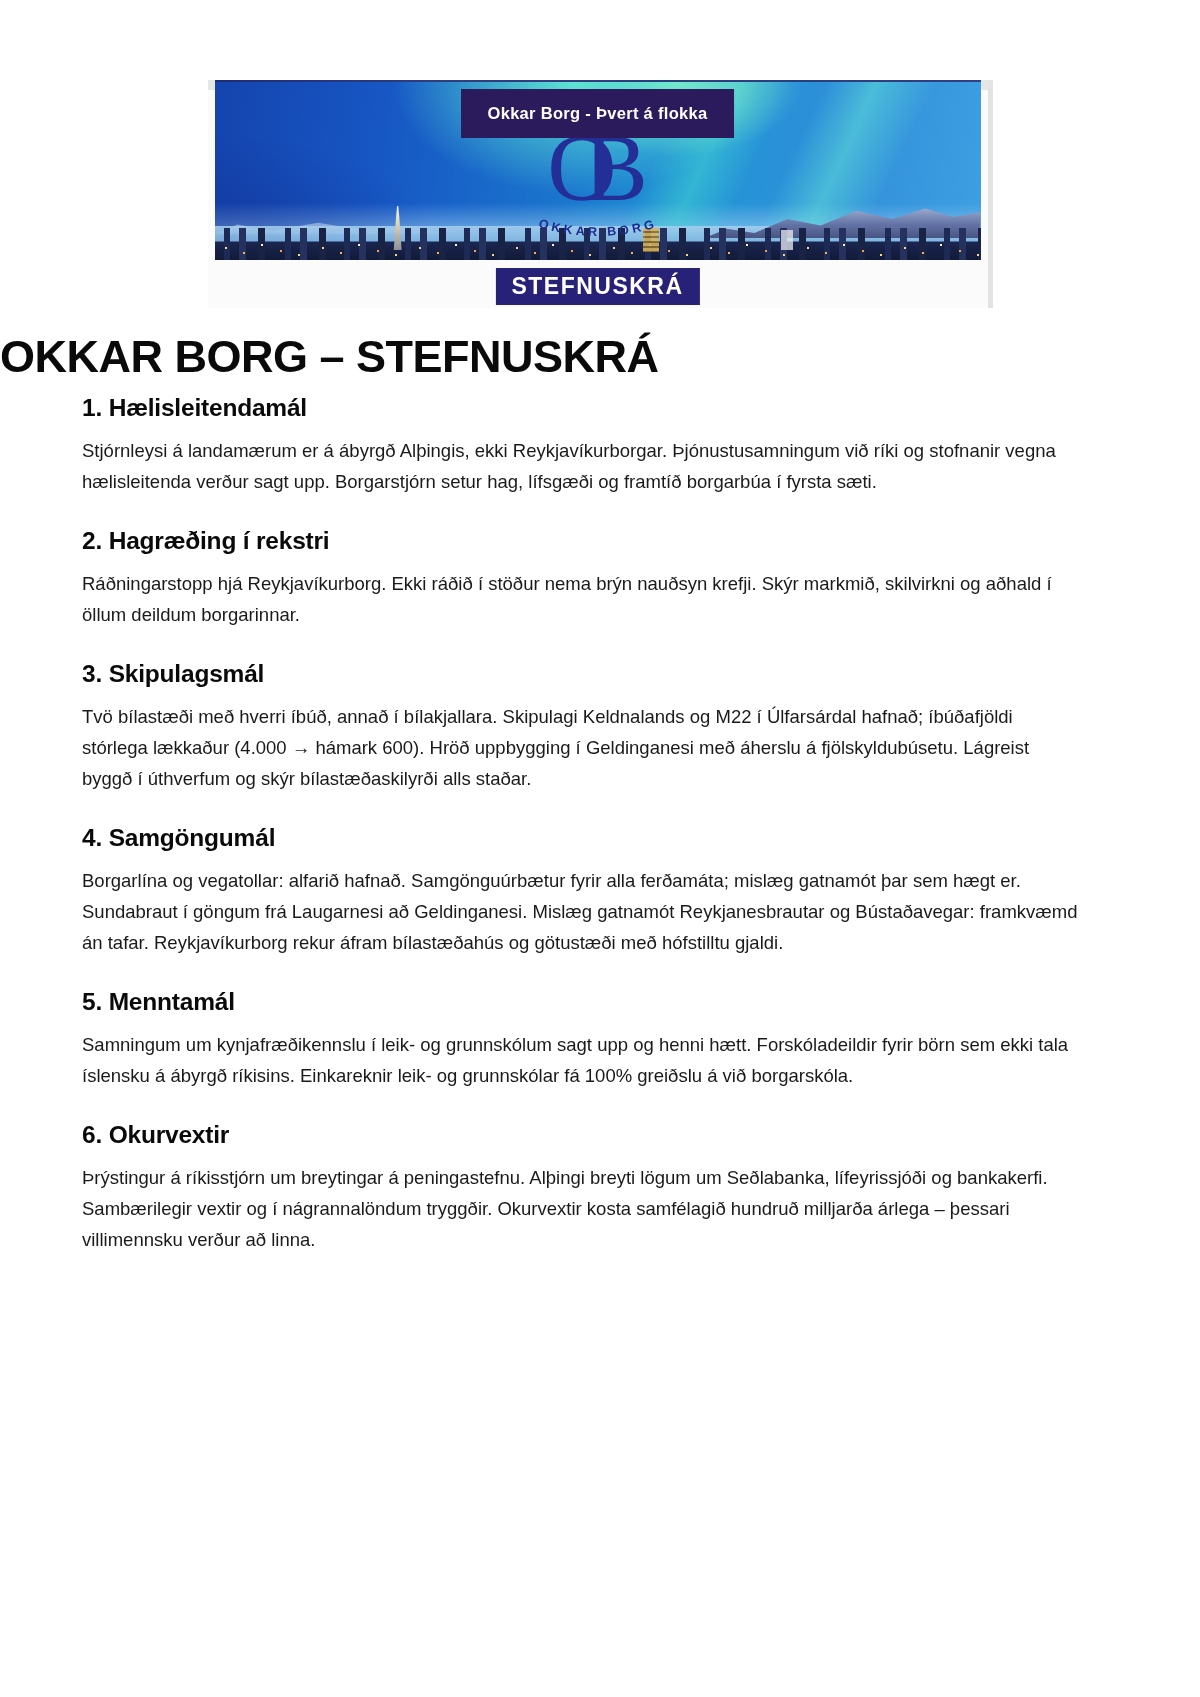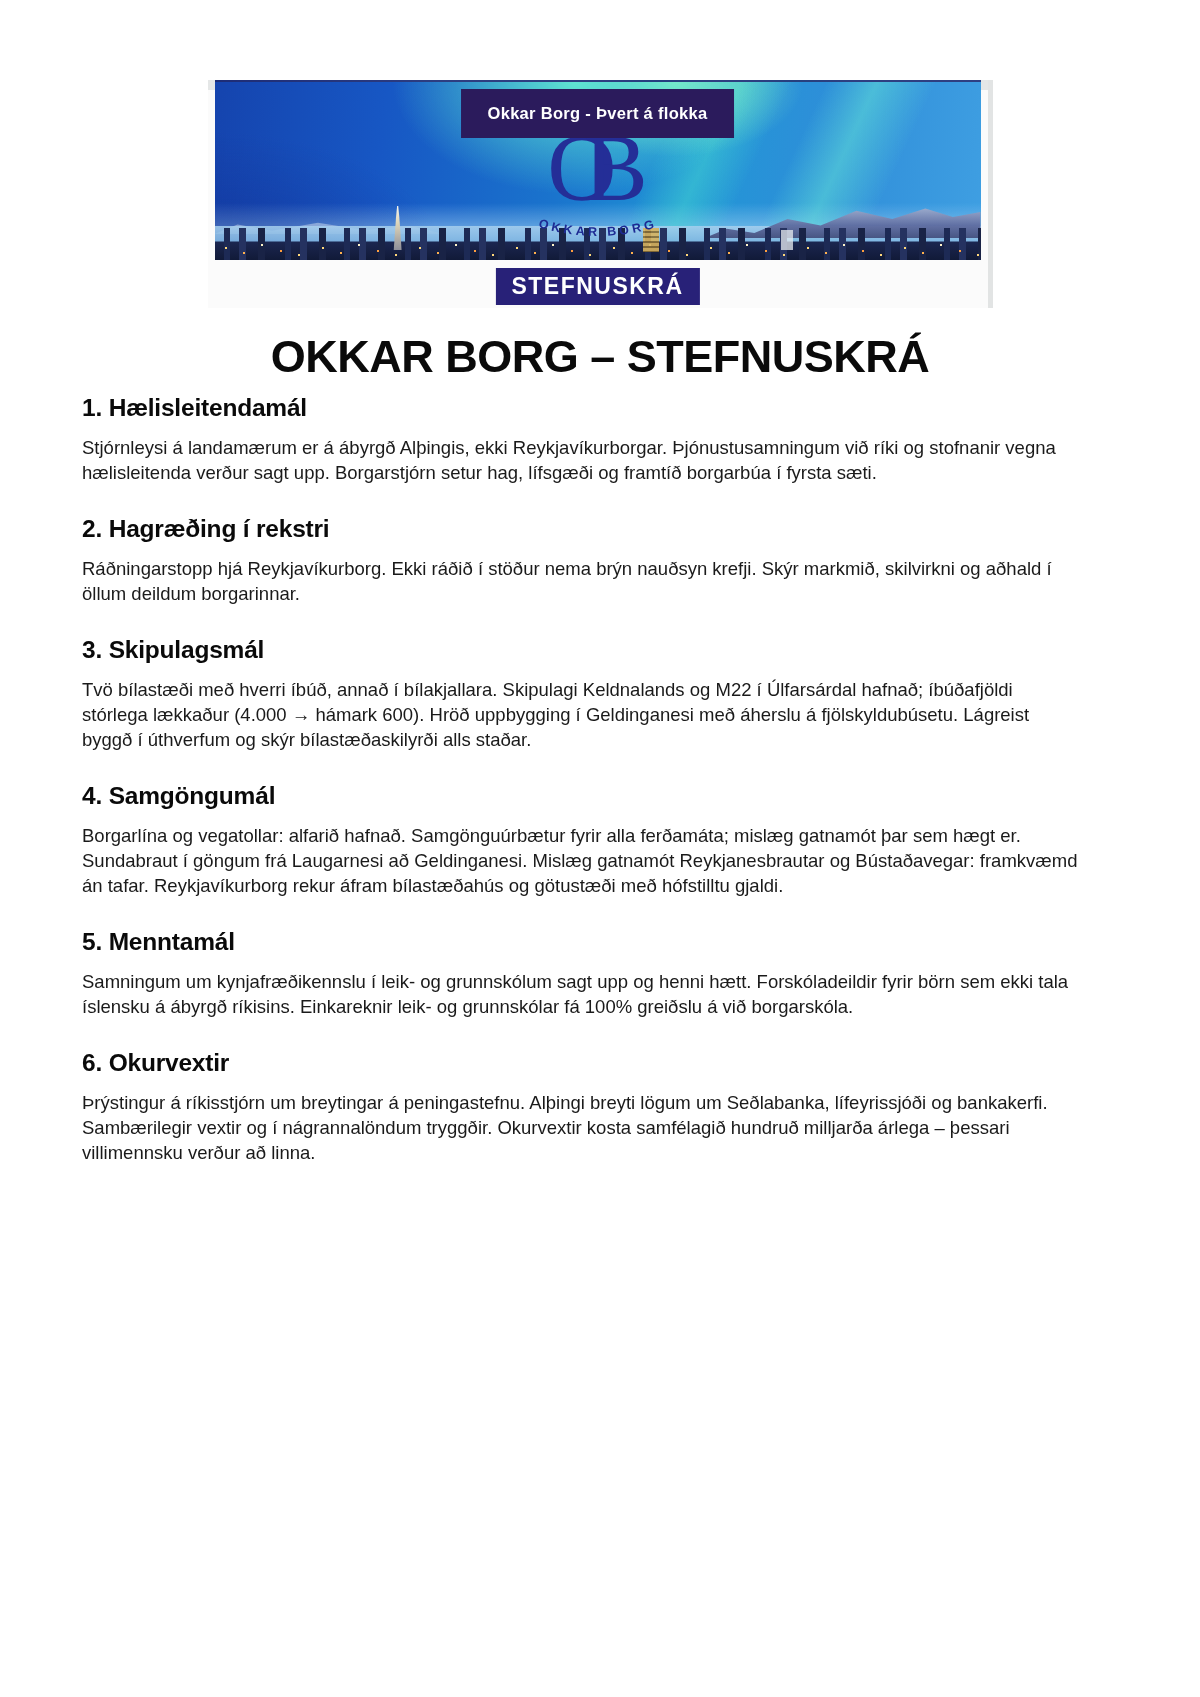--- a/index.html
+++ b/index.html
@@ -64,30 +64,30 @@
   }
 
   .logo-wrap{position:absolute;top:42px;left:50%;transform:translateX(-50%);
     text-align:center;z-index:4;}
   .ob-mono{font-family:"Liberation Serif",serif;font-size:96px;line-height:.92;font-weight:400;}
   .ob-mono .ob-b{margin-left:-.34em;}
   .logo-arc{display:block;margin:-4px auto 0;font-family:"Liberation Sans",sans-serif;}
 
   
   h1.doc-title{
-    margin:24px 0 0;text-align:center;
+    margin:24px 0 0;
     font-size:45px;line-height:1.12;font-weight:700;color:#0a0a0a;letter-spacing:-.5px;
   }
   main{margin-left:82px;width:1000px;}
   section.policy h2{
     font-size:24.5px;font-weight:700;color:#0a0a0a;margin:30px 0 13px;letter-spacing:-.2px;
   }
   main > section.policy:first-child h2{margin-top:12px;}
   section.policy p{
-    font-size:18.5px;line-height:25px;margin:0;color:#1a1a1a;letter-spacing:0;
+    font-size:18.5px;line-height:31px;margin:0;color:#1a1a1a;letter-spacing:0;
   }
 </style>
 </head>
 <body>
 
 <div class="hero-frame">
   <div class="hero-photo">
     <div class="mountains-left"></div>
     <div class="sea-band"></div>
     <div class="mountains-right"></div>

